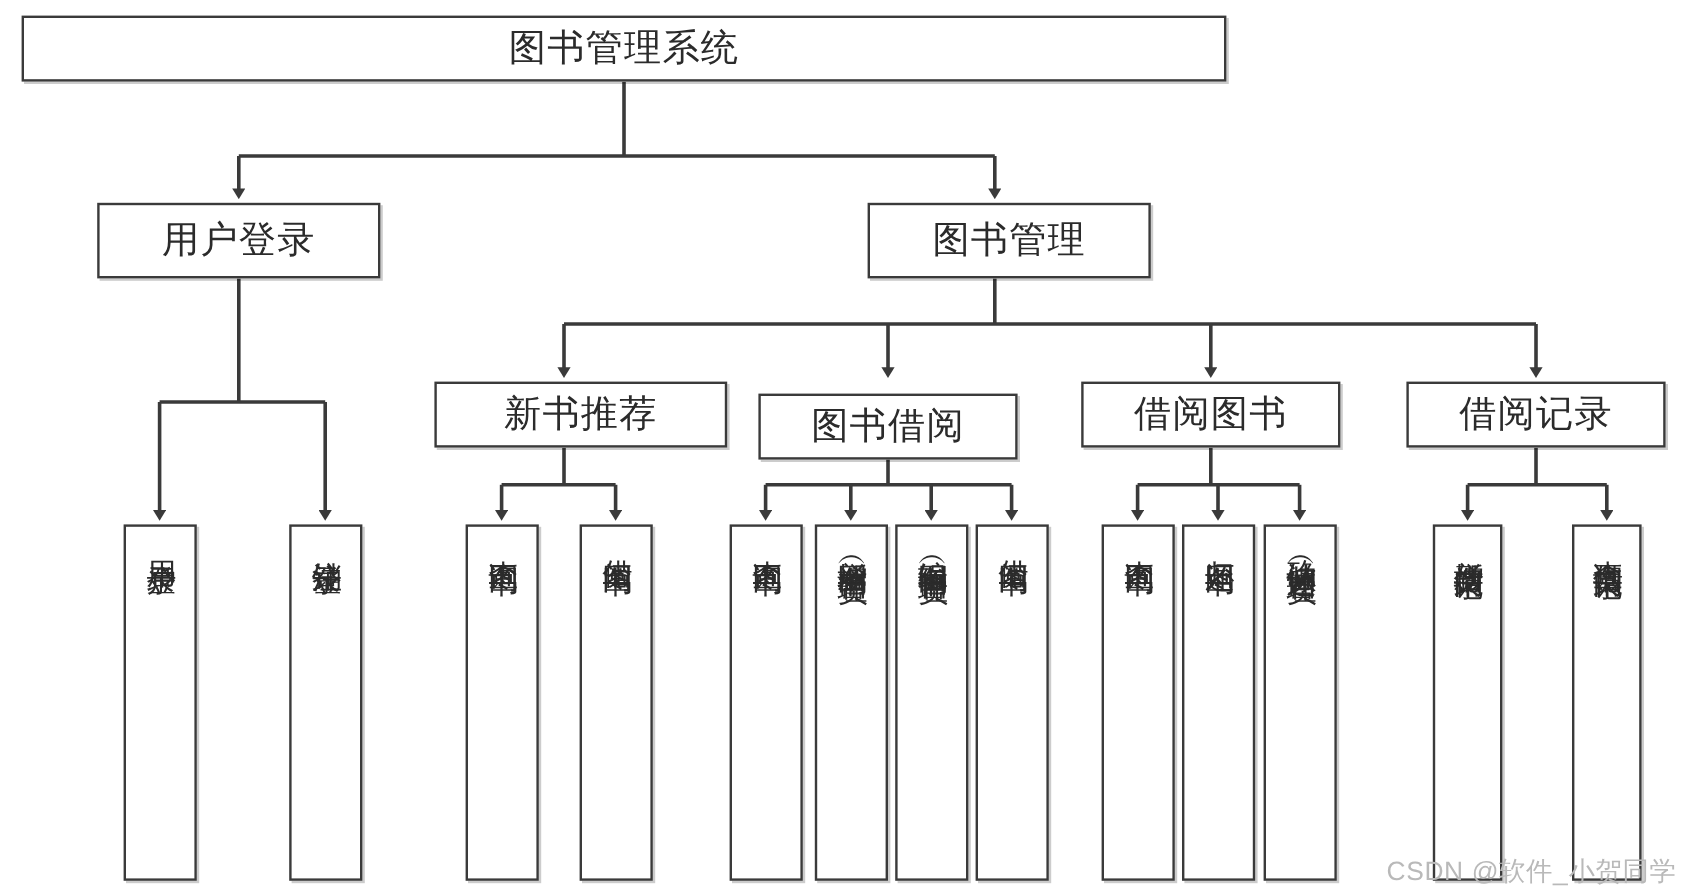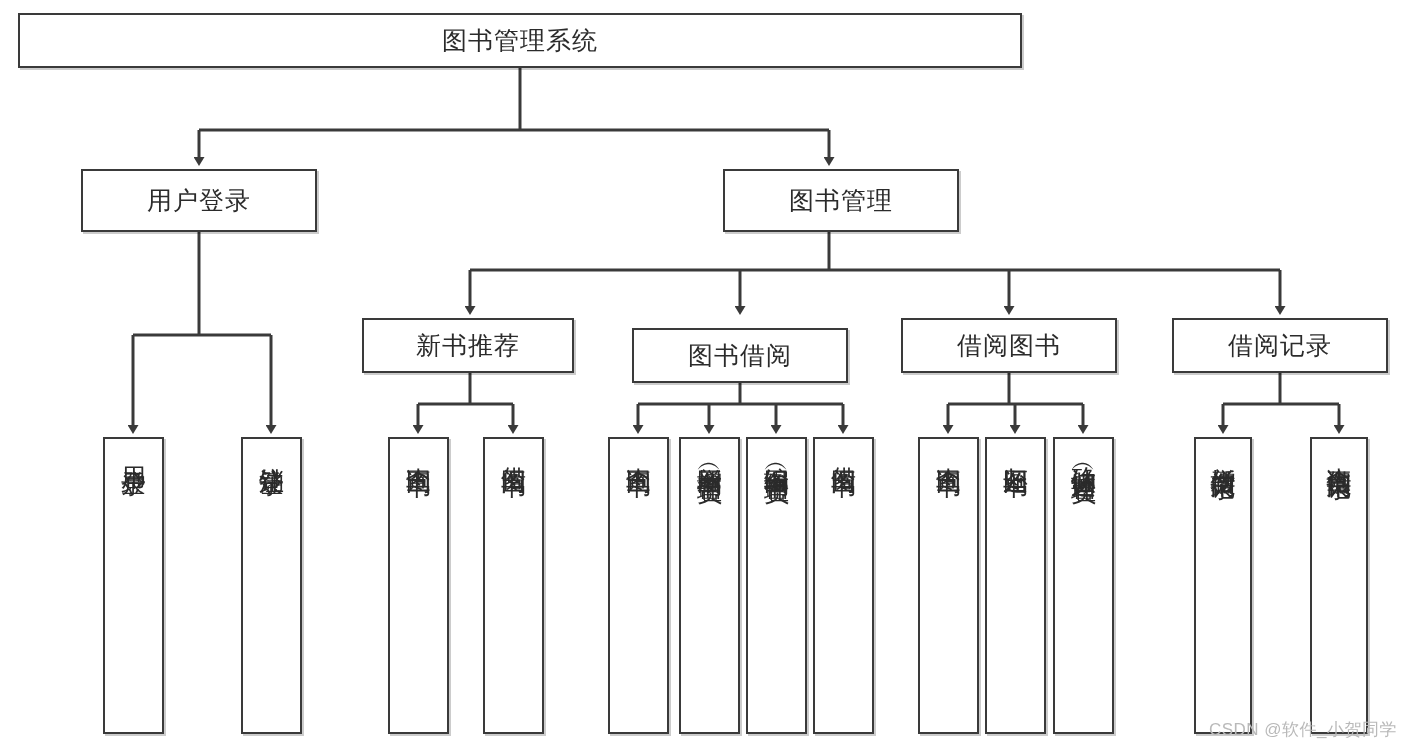--- a/index.html
+++ b/index.html
@@ -35,40 +35,40 @@
     justify-content: center;
     box-shadow: 2px 2px 0 rgba(0,0,0,0.20);
   }
   .node-label {
     color: #2b2b2b;
     line-height: 1.18;
     text-align: center;
     white-space: nowrap;
   }
   .h-node .node-label {
-    font-size: 25px;
+    font-size: 31px;
     letter-spacing: 1px;
   }
   .v-node {
     align-items: flex-start;
     justify-content: center;
     padding-top: 8px;
   }
   .v-node .node-label {
     font-size: 25px;
     writing-mode: vertical-rl;
     text-orientation: upright;
     letter-spacing: 2px;
     line-height: 1.0;
   }
   .watermark {
     position: absolute;
     right: 8px;
     bottom: 6px;
-    font-size: 17px;
+    font-size: 22px;
     color: #b9b9b9;
     letter-spacing: 0.5px;
     white-space: nowrap;
     font-family: "Liberation Sans", "DejaVu Sans", sans-serif;
   }
 </style>
 </head>
 <body>
 
 <div id="canvas">
@@ -127,21 +127,21 @@
     <span class="node-label">图书管理系统</span>
   </div>
 
   <div class="node h-node" style="left:81px; top:169px; width:236px; height:63px;">
     <span class="node-label">用户登录</span>
   </div>
   <div class="node h-node" style="left:711px; top:169px; width:236px; height:63px;margin-left:12px;">
     <span class="node-label">图书管理</span>
   </div>
 
-  <div class="node h-node" style="left:362px; top:318px; width:212px; height:55px;">
+  <div class="node h-node" style="left:362px; top:318px; width:244px; height:55px;">
     <span class="node-label">新书推荐</span>
   </div>
   <div class="node h-node" style="left:632px; top:328px; width:216px; height:55px;">
     <span class="node-label">图书借阅</span>
   </div>
   <div class="node h-node" style="left:901px; top:318px; width:216px; height:55px;">
     <span class="node-label">借阅图书</span>
   </div>
   <div class="node h-node" style="left:1172px; top:318px; width:216px; height:55px;">
     <span class="node-label">借阅记录</span>

